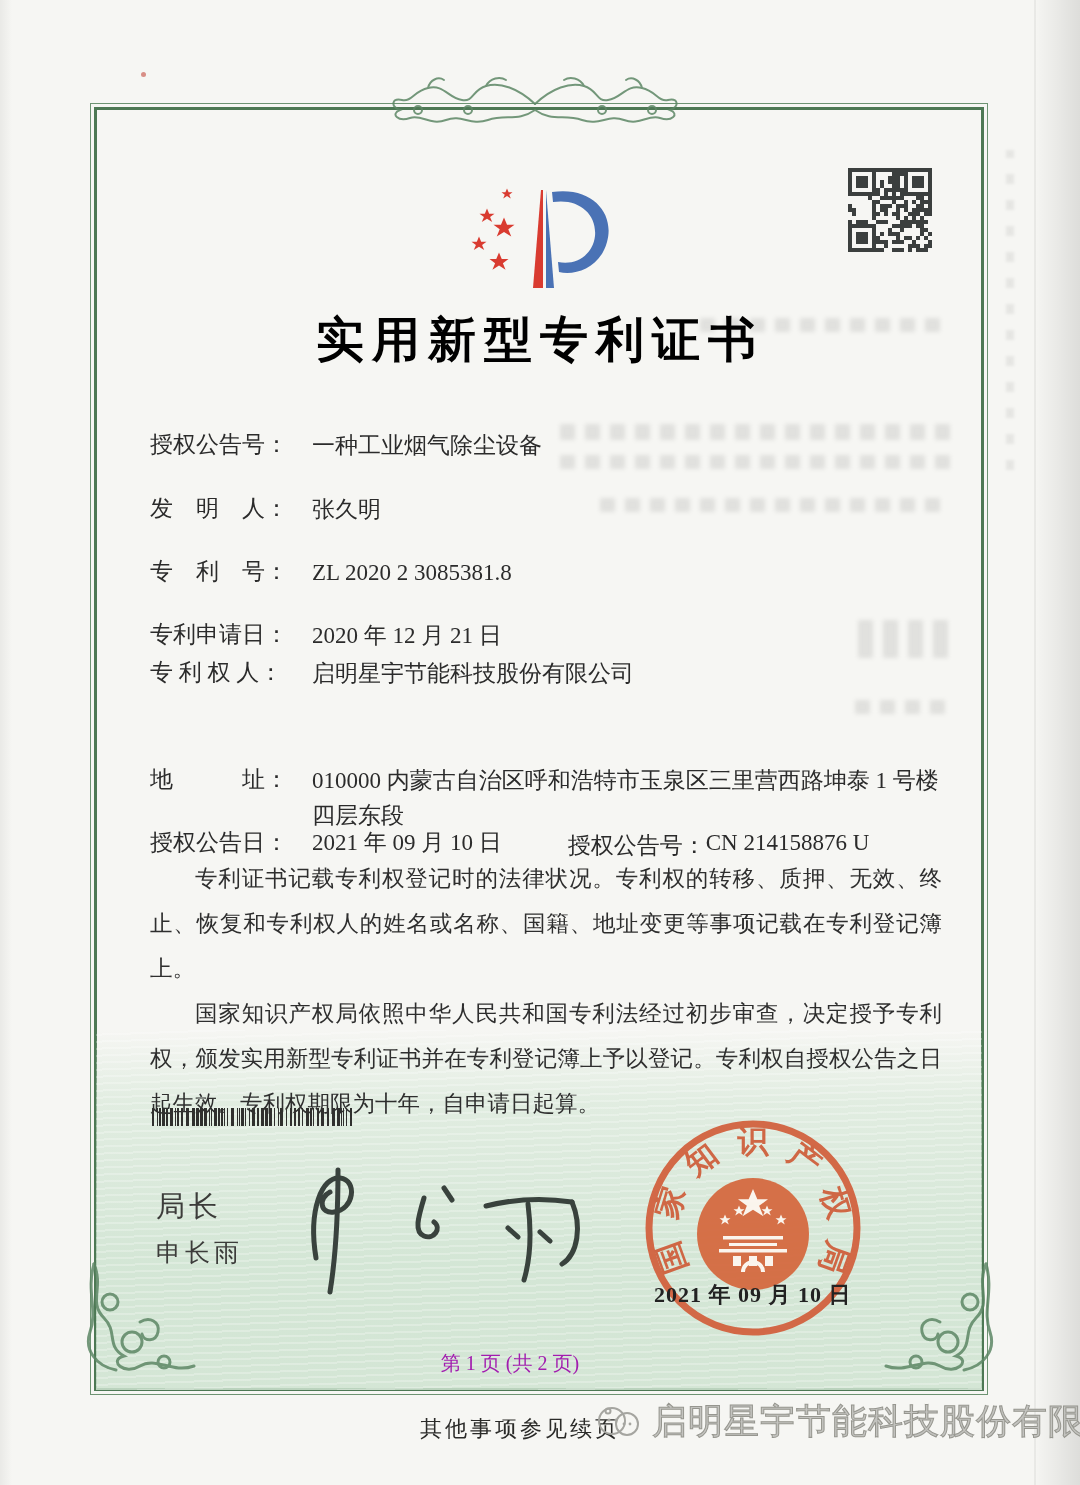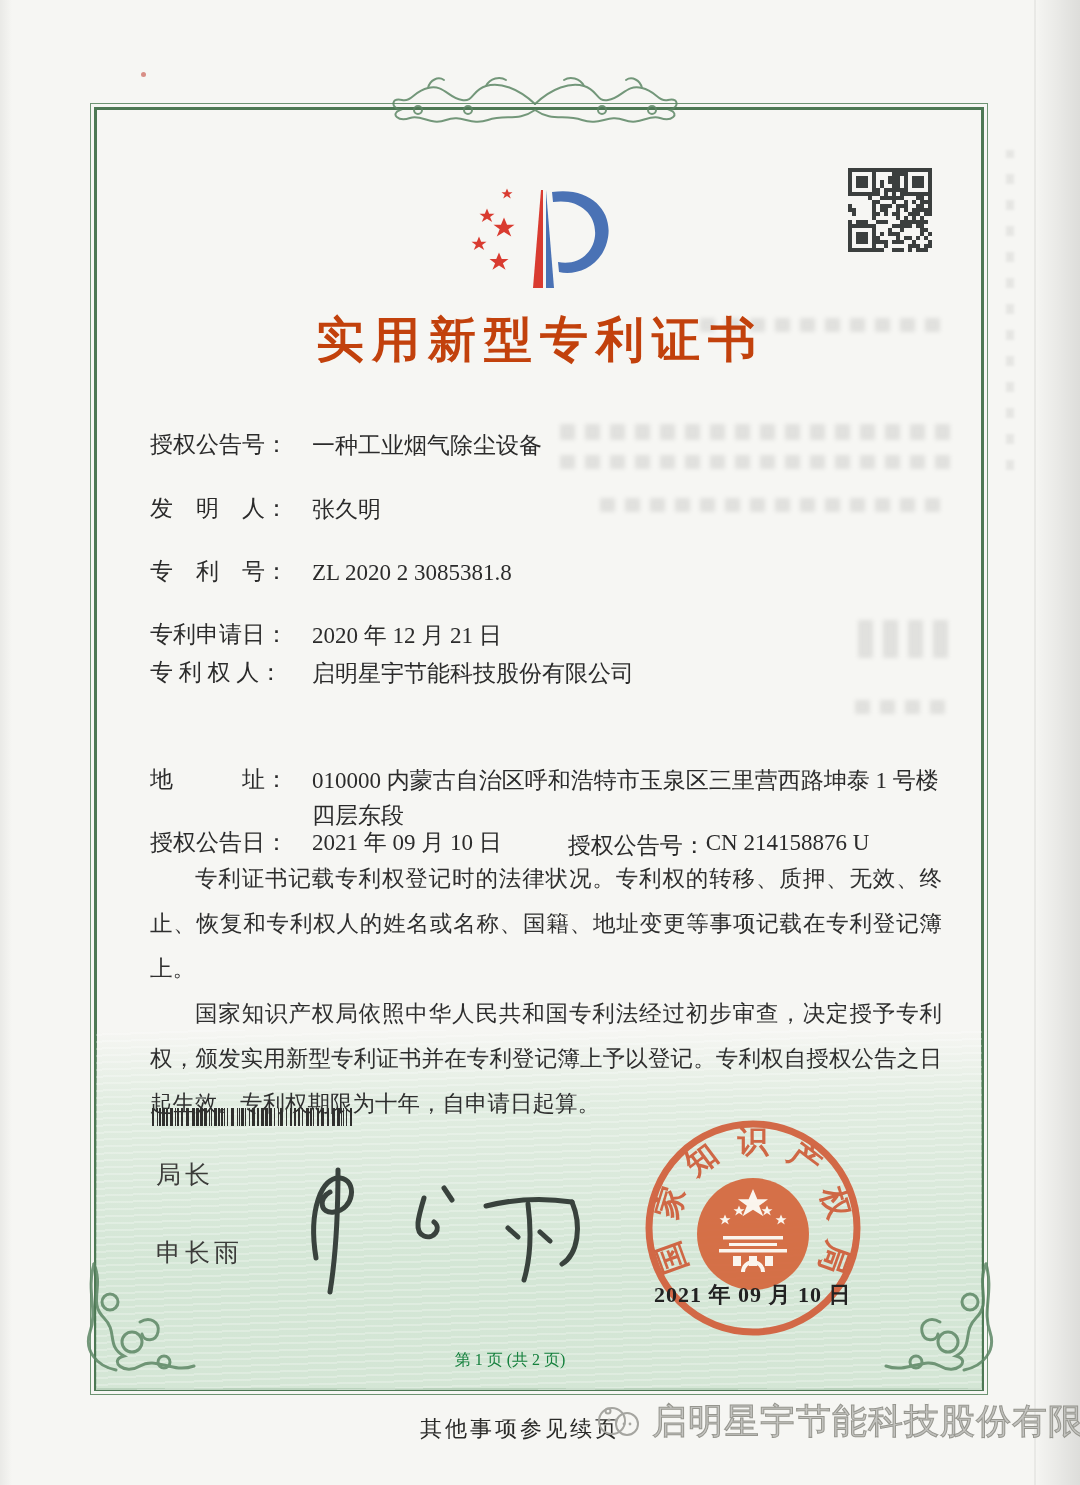--- a/index.html
+++ b/index.html
@@ -26,51 +26,51 @@
       repeating-linear-gradient(-2deg, rgba(255,255,255,0.25) 0 2px, rgba(0,0,0,0) 2px 7px),
       linear-gradient(180deg, rgba(212,231,213,0) 0%, rgba(208,229,210,0.55) 20%, rgba(203,226,206,0.8) 65%, rgba(206,227,208,0.85) 100%);
     pointer-events:none; }
   .ornament { position:absolute; pointer-events:none; }
 
   
   .cert-no { position:absolute; left:140px; top:176px; font-size:23px; letter-spacing:3px; color:#3a3a3a; }
   .logo { position:absolute; left:455px; top:176px; width:166px; height:138px; }
   .qr { position:absolute; left:848px; top:168px; width:84px; height:84px; }
   .title { position:absolute; left:0; top:308px; width:1080px; text-align:center;
-    font-size:48px; font-weight:600; letter-spacing:8px; color:#c2410c; }
+    font-size:48px; font-weight:600; letter-spacing:8px; color:#000000; }
 
   
   .field-row { position:absolute; left:150px; width:800px; font-size:23px; line-height:30px; }
   .field-label { display:inline-block; vertical-align:top; white-space:nowrap; min-width:162px; }
   .field-value { display:inline-block; vertical-align:top; max-width:630px; line-height:35px; margin-top:-2px; }
   .grant-row { position:absolute; left:150px; top:810px; width:820px; font-size:23px; }
   .grant-pair1 { display:inline-block; width:412px; }
   .grant-pair2 { display:inline-block;margin-top:20px; }
 
   .legal { position:absolute; left:150px; top:856px; width:792px;
     font-size:22.5px; line-height:45px; text-align:justify; color:#2e2e2e; }
   .legal p { text-indent:2em; }
 
   
   .barcode { position:absolute; left:152px; top:1108px; width:280px; height:18px;
     display:flex; align-items:stretch; overflow:hidden; }
   .barcode span { display:block; background:#30302e; height:100%; flex:none; }
-  .signer-title { position:absolute; left:156px; top:1158px; font-size:25px;
+  .signer-title { position:absolute; left:156px; top:1187px; font-size:29px;
     font-family:Liberation Mono, monospace; color:#3c3c3a; letter-spacing:4px; }
   .signer-name { position:absolute; left:156px; top:1236px; font-size:25px;
     font-family:"Liberation Sans", sans-serif; color:#3c3c3a; letter-spacing:4px; }
   .signature-svg { position:absolute; left:278px; top:1140px; }
 
   
   .seal { position:absolute; left:639px; top:1114px; width:228px; height:228px; opacity:0.94; }
   .seal-date { position:absolute; left:654px; top:1280px; width:230px; font-size:22px;
     letter-spacing:1px; color:#222; font-weight:600; z-index:5; }
 
   .page-info { position:absolute; left:350px; top:1350px; width:320px; text-align:center;
-    font-size:16px; color:#15803d; }
+    font-size:20px; color:#a21caf; }
   .cont-note { position:absolute; left:420px; top:1414px; font-size:22px; letter-spacing:3px; color:#2a2a28; }
   .watermark { position:absolute; left:596px; top:1398px; display:flex; align-items:center; gap:6px; }
   .watermark-text { font-family:"Liberation Sans", sans-serif; font-size:35px; letter-spacing:1px;
     color:#c3c3bf; -webkit-text-stroke:1px #96968f; white-space:nowrap; }
 
   
   .bleed { position:absolute; filter:blur(2px); opacity:0.33;
     background:repeating-linear-gradient(90deg, rgba(118,118,116,0.5) 0 15px, rgba(0,0,0,0) 15px 25px); }
   .bleed-col { position:absolute; filter:blur(1.5px); opacity:0.2; width:8px;
     background:repeating-linear-gradient(0deg, rgba(110,110,108,0.6) 0 10px, rgba(0,0,0,0) 10px 26px); }

